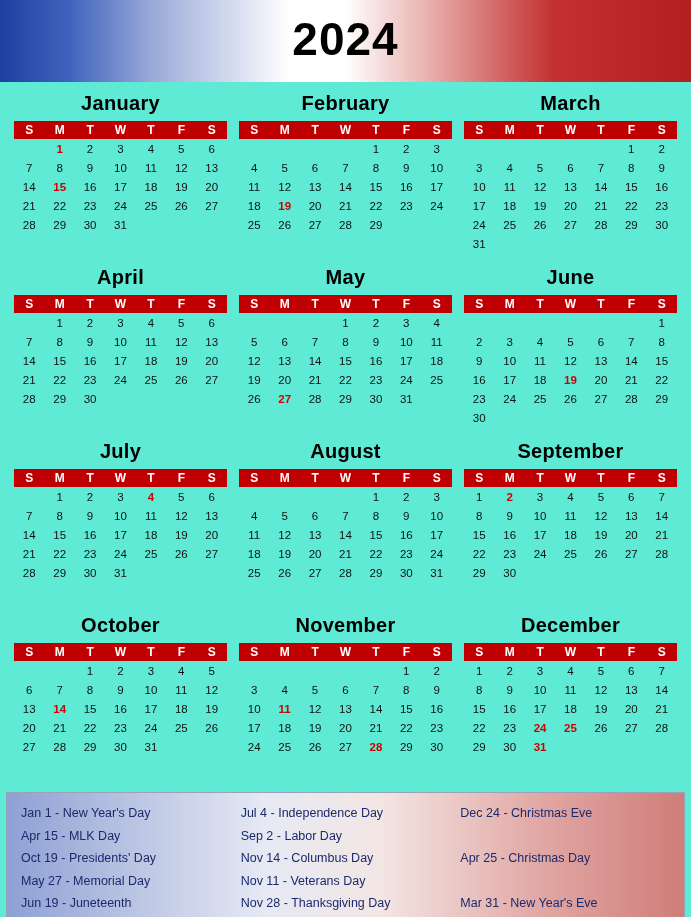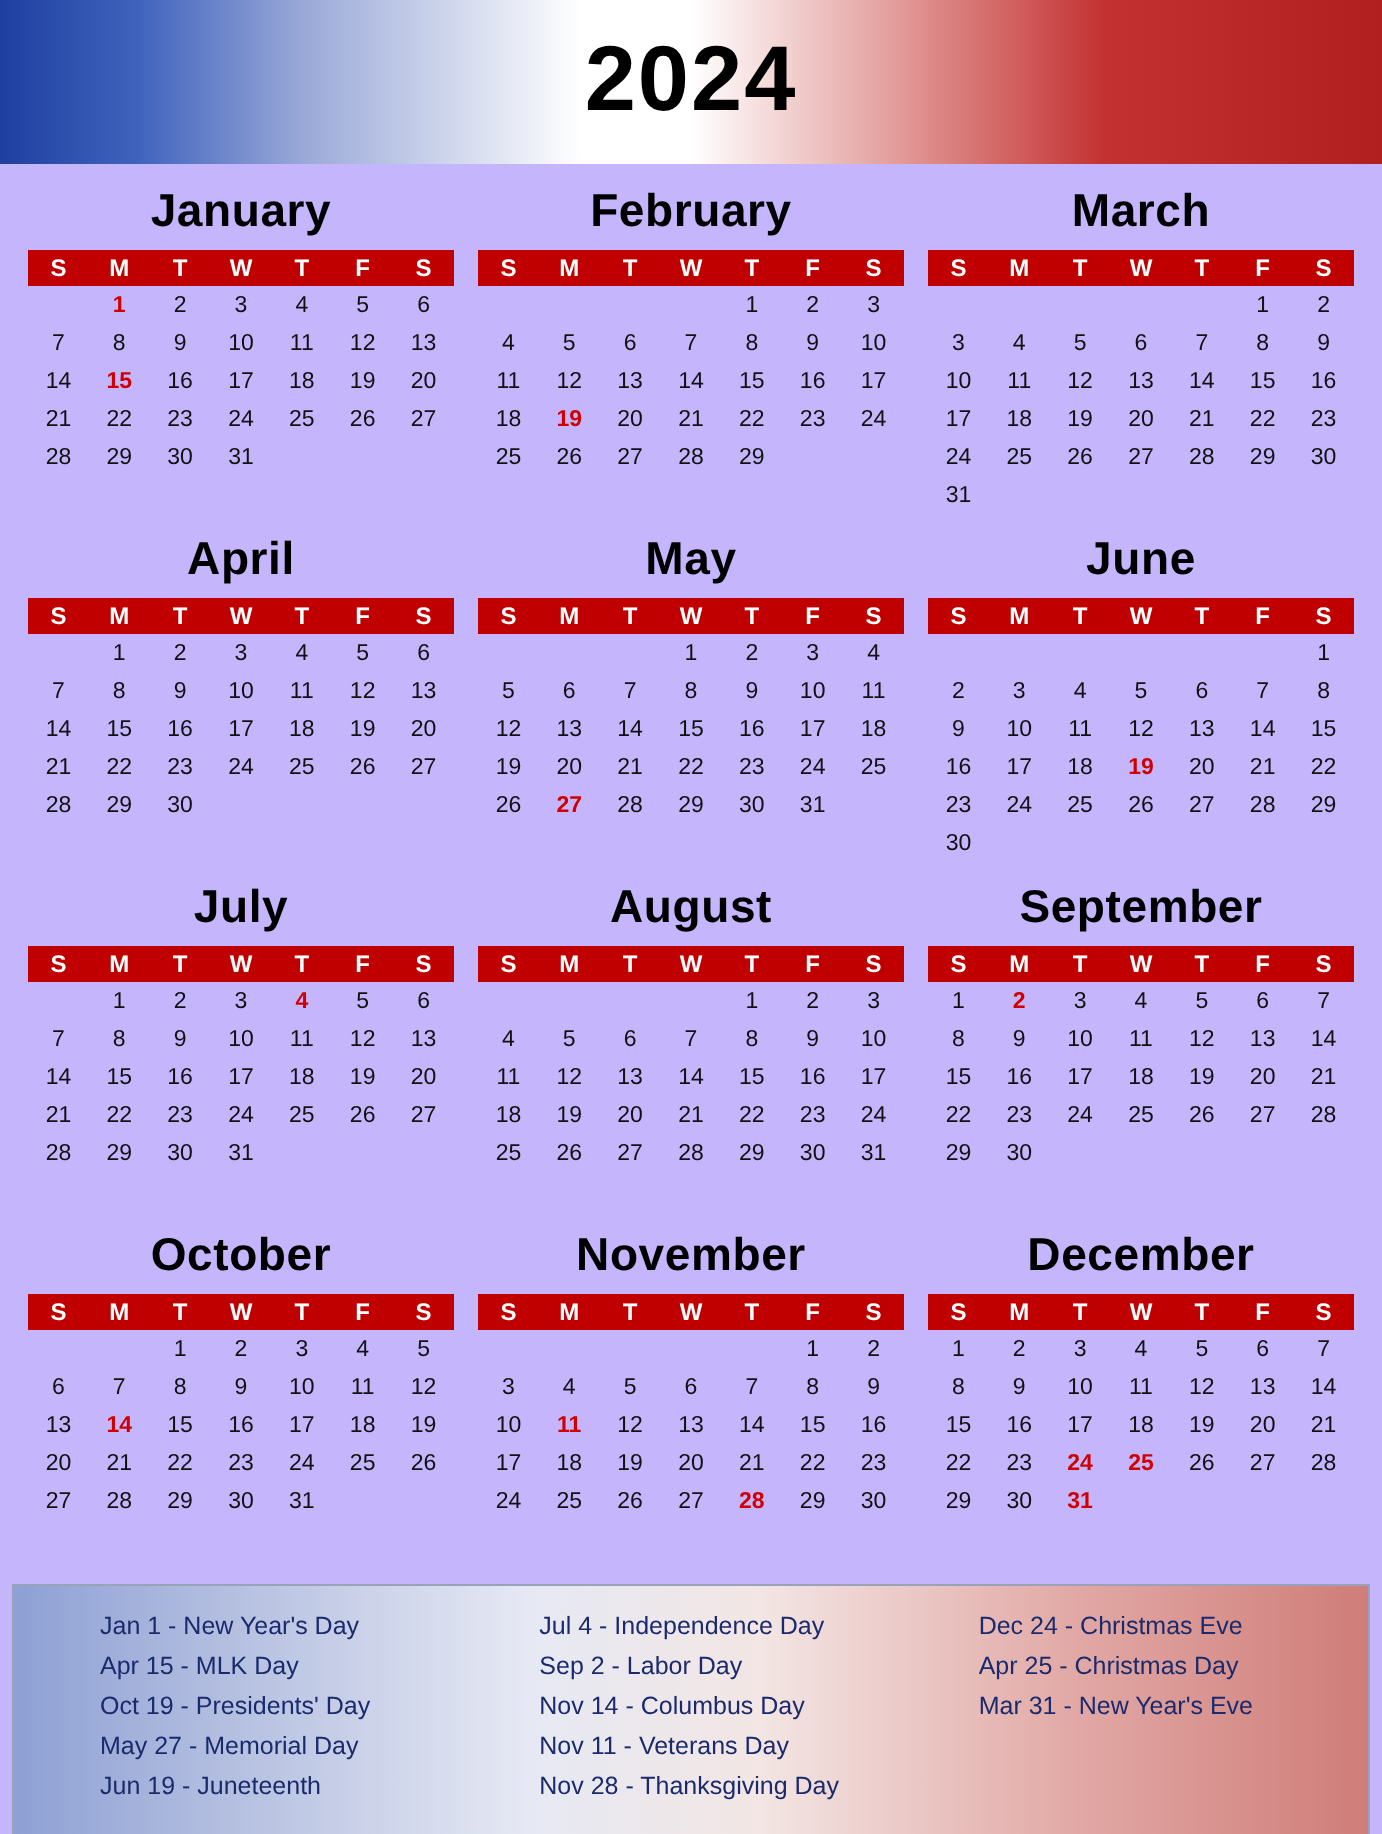--- a/index.html
+++ b/index.html
@@ -11,21 +11,21 @@
     width: 691px;
     height: 917px;
     font-family: "Liberation Sans", sans-serif;
     color: #000000;
     overflow: hidden;
   }
   #page {
     position: relative;
     width: 691px;
     height: 917px;
-    background: #c4b5fd;
+    background: #5eead4;
     box-sizing: border-box;
     display: flex;
     flex-direction: column;
   }
   
   #header {
     height: 82px;
     flex: 0 0 82px;
     background: linear-gradient(to right, #1f3fa0 0%, #3f63bd 10%, #9aa9d8 22%, #ffffff 42%, #ffffff 50%, #e8b0ae 62%, #c33131 80%, #b11f1f 100%);
     display: flex;
@@ -52,21 +52,21 @@
     row-gap: 0px;
     box-sizing: border-box;
   }
   .month {
     display: flex;
     flex-direction: column;
     align-items: stretch;
   }
   .month-name {
     text-align: center;
-    font-size: 23px;
+    font-size: 20px;
     font-weight: bold;
     margin: 0 0 6px 0;
     letter-spacing: 0.3px;
   }
   table.cal {
     border-collapse: collapse;
     width: 100%;
     table-layout: fixed;
   }
   table.cal th {
@@ -100,22 +100,21 @@
     border: 1px solid #9aa2b8;
     display: grid;
     grid-template-columns: repeat(3, 1fr);
     padding: 10px 14px;
     box-sizing: border-box;
     column-gap: 10px;
   }
   .legend-col {
     display: flex;
     flex-direction: column;
-    justify-content: flex-start;
-    margin-left: 29px;
+    justify-content: space-between;
   }
   .legend-item {
     font-size: 12.5px;
     color: #1a2a6c;
     line-height: 20px;
     white-space: nowrap;
   }
 </style>
 </head>
 <body>

